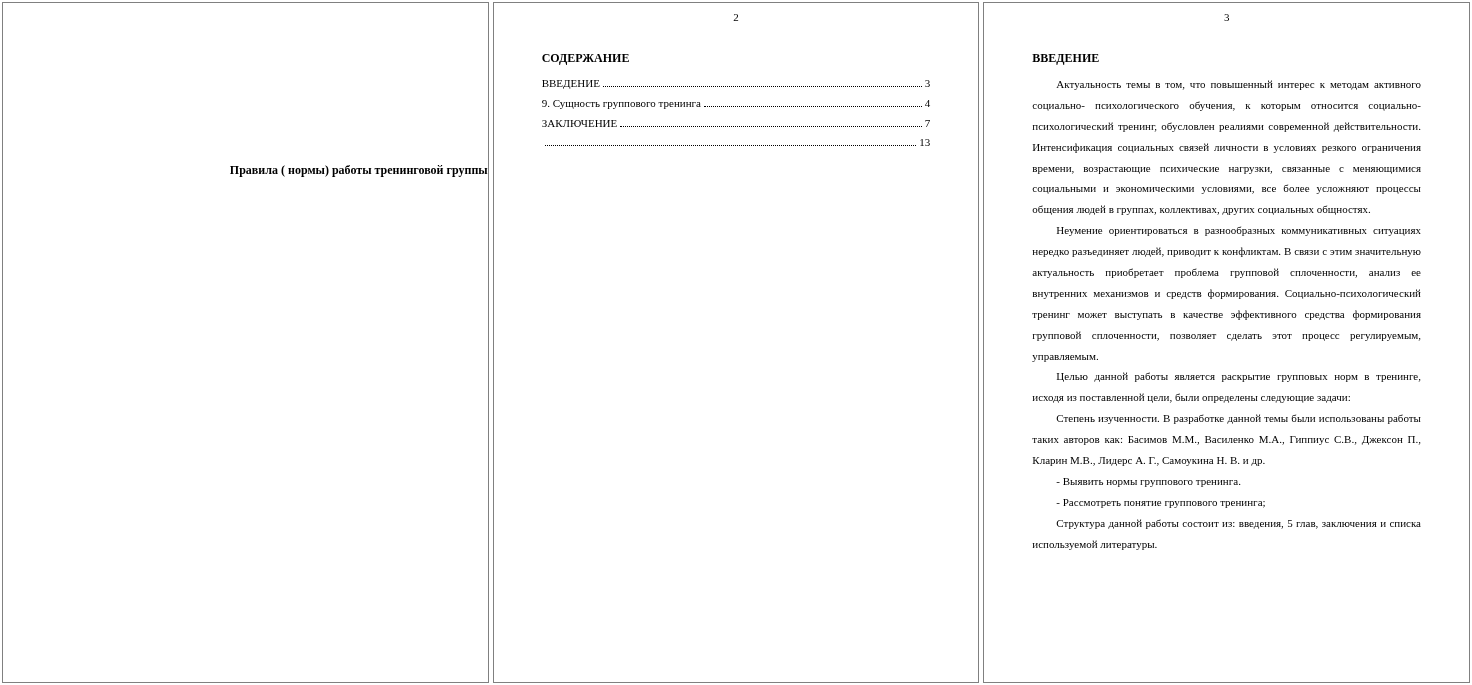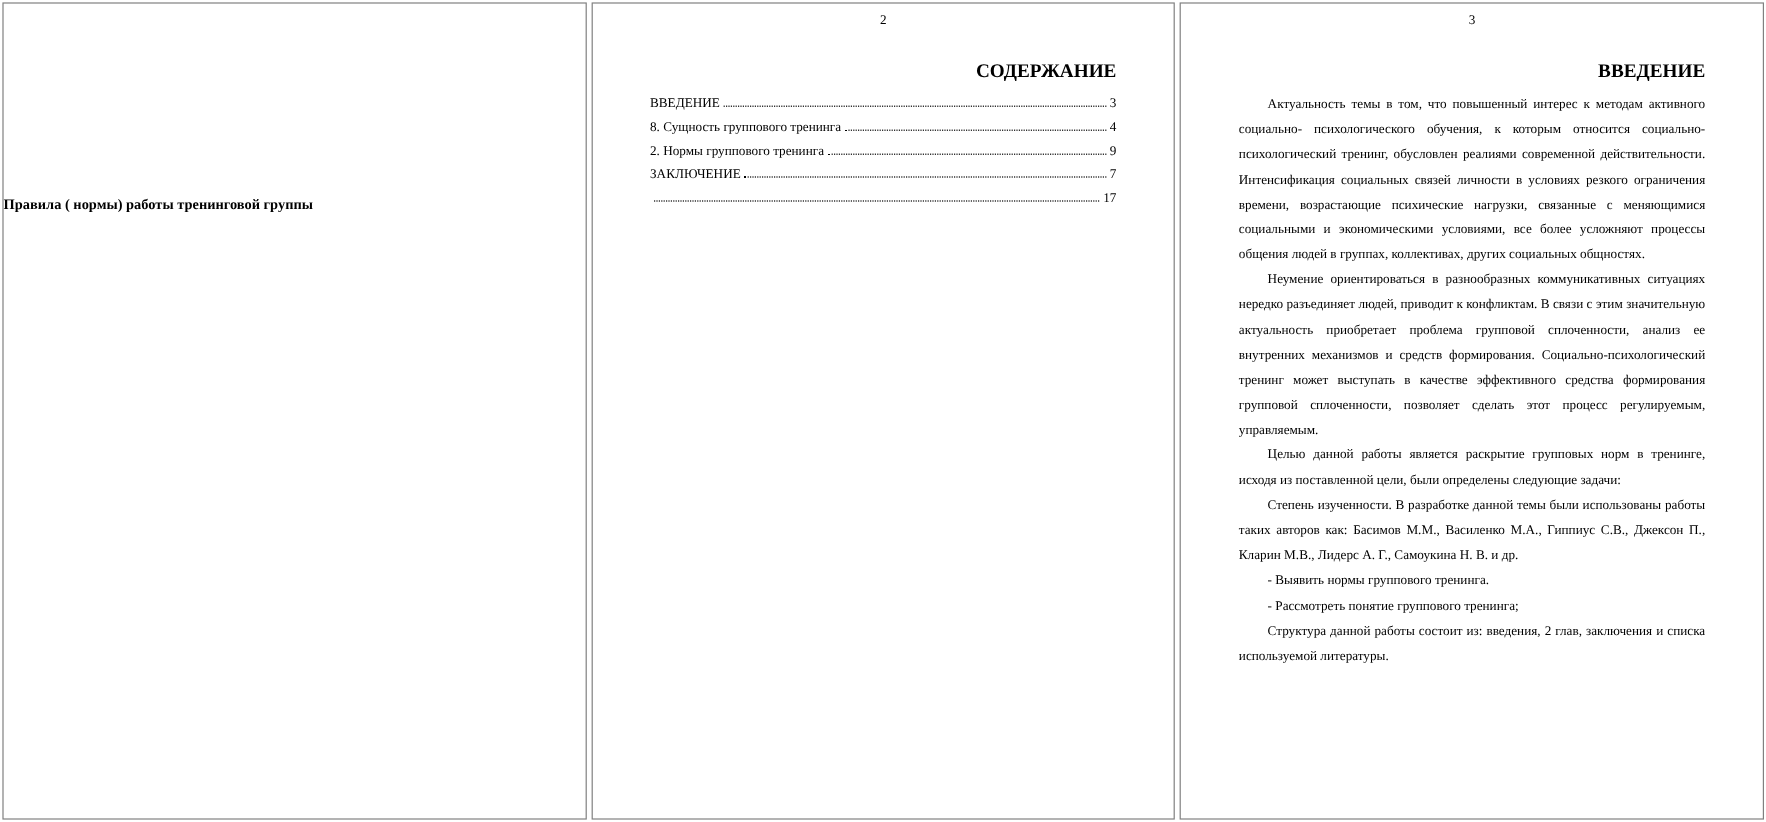--- a/index.html
+++ b/index.html
@@ -34,30 +34,30 @@
     top: 8px;
     left: 0;
     right: 0;
     text-align: center;
     font-size: 11px;
     color: #000;
   }
   .title-page-text {
     position: absolute;
     top: 160px;
-    left: 0;
+    left: 16px;
     right: 0;
-    text-align: left;
+    text-align: right;
     font-weight: bold;
     font-size: 12px;
   }
   .heading {
-    text-align: right;
+    text-align: left;
     font-weight: bold;
-    font-size: 16px;
+    font-size: 12px;
     margin: 20px 0 8px 0;
   }
   
   .toc {
     margin-top: 4px;
   }
   .toc-row {
     display: flex;
     align-items: baseline;
     white-space: nowrap;
@@ -102,48 +102,43 @@
   <div class="page">
     <div class="page-number">2</div>
     <div class="heading">СОДЕРЖАНИЕ</div>
     <div class="toc">
       <div class="toc-row">
         <span class="toc-label">ВВЕДЕНИЕ</span>
         <span class="toc-dots"></span>
         <span class="toc-page">3</span>
       </div>
       <div class="toc-row">
-        <span class="toc-label">8. Сущность группового тренинга</span>
+        <span class="toc-label">9. Сущность группового тренинга</span>
         <span class="toc-dots"></span>
         <span class="toc-page">4</span>
-      </div>
-      <div class="toc-row">
-        <span class="toc-label">2. Нормы группового тренинга</span>
-        <span class="toc-dots"></span>
-        <span class="toc-page">9</span>
       </div>
       <div class="toc-row">
         <span class="toc-label">ЗАКЛЮЧЕНИЕ</span>
         <span class="toc-dots"></span>
         <span class="toc-page">7</span>
       </div>
       <div class="toc-row">
         <span class="toc-dots"></span>
-        <span class="toc-page">17</span>
+        <span class="toc-page">13</span>
       </div>
     </div>
   </div>
 
   <div class="page">
     <div class="page-number">3</div>
     <div class="heading">ВВЕДЕНИЕ</div>
     <div class="body">
       <p>Актуальность темы в том, что повышенный интерес к методам активного социально- психологического обучения, к которым относится социально-психологический тренинг, обусловлен реалиями современной действительности. Интенсификация социальных связей личности в условиях резкого ограничения времени, возрастающие психические нагрузки, связанные с меняющимися социальными и экономическими условиями, все более усложняют процессы общения людей в группах, коллективах, других социальных общностях.</p>
       <p>Неумение ориентироваться в разнообразных коммуникативных ситуациях нередко разъединяет людей, приводит к конфликтам. В связи с этим значительную актуальность приобретает проблема групповой сплоченности, анализ ее внутренних механизмов и средств формирования. Социально-психологический тренинг может выступать в качестве эффективного средства формирования групповой сплоченности, позволяет сделать этот процесс регулируемым, управляемым.</p>
       <p>Целью данной работы является раскрытие групповых норм в тренинге, исходя из поставленной цели, были определены следующие задачи:</p>
       <p>Степень изученности. В разработке данной темы были использованы работы таких авторов как: Басимов М.М., Василенко М.А., Гиппиус С.В., Джексон П., Кларин М.В., Лидерс А. Г., Самоукина Н. В. и др.</p>
       <p class="list-item">- Выявить нормы группового тренинга.</p>
       <p class="list-item">- Рассмотреть понятие группового тренинга;</p>
-      <p>Структура данной работы состоит из: введения, 2 глав, заключения и списка используемой литературы.</p>
+      <p>Структура данной работы состоит из: введения, 5 глав, заключения и списка используемой литературы.</p>
     </div>
   </div>
 
 </div>
 
 </body></html>

